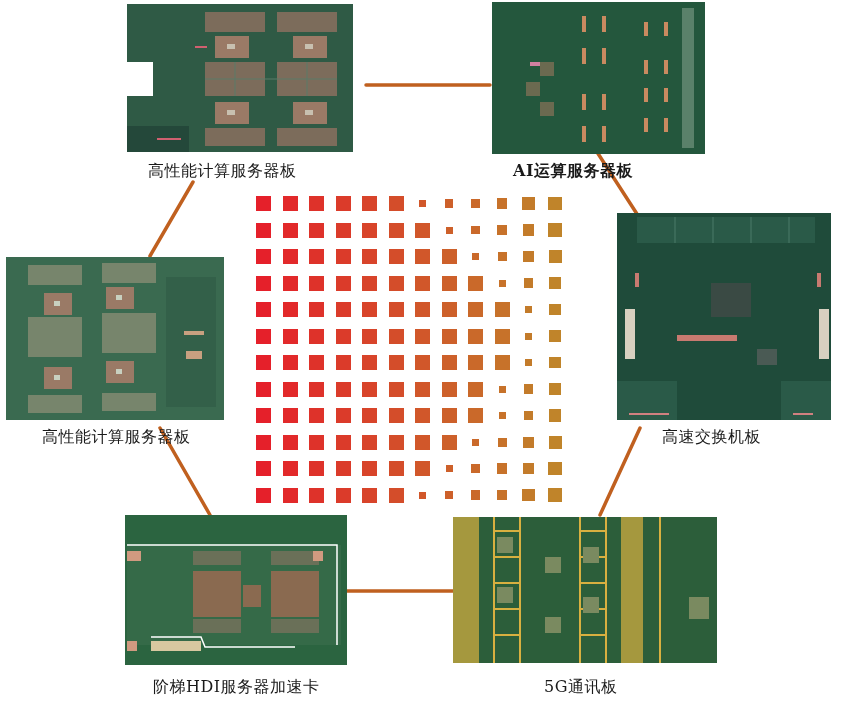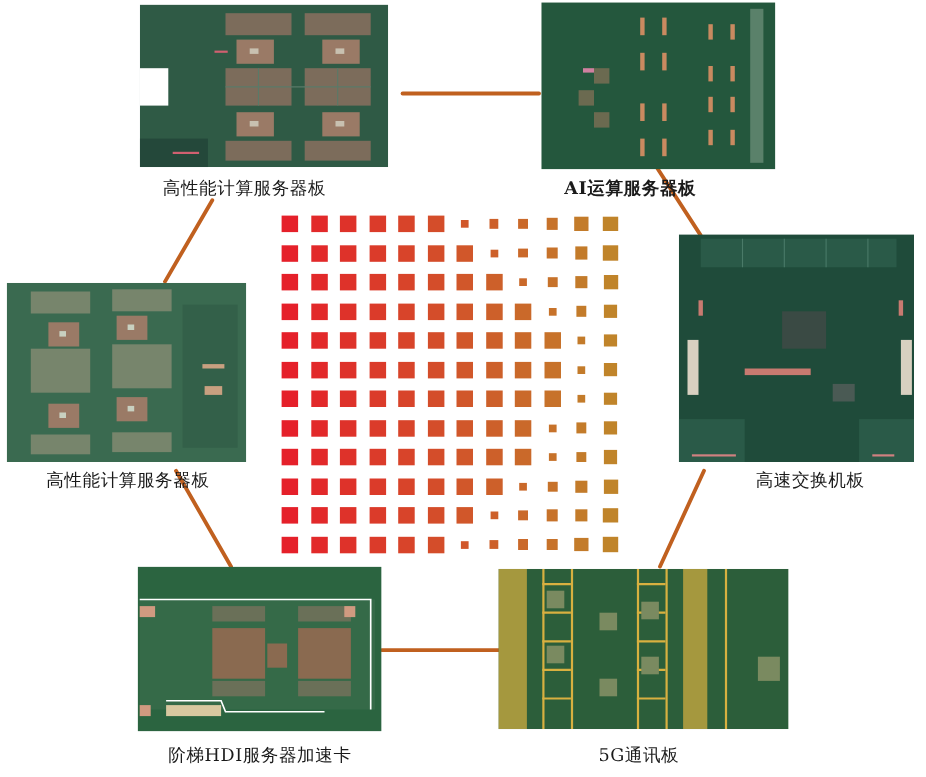--- a/index.html
+++ b/index.html
@@ -153,21 +153,21 @@
         <circle cx="44" cy="180" r="5"></circle>
         <circle cx="180" cy="178" r="4"></circle>
         <circle cx="192" cy="178" r="4"></circle>
       </g>
     <rect x="0" y="168" width="60" height="39" fill="#2a5a48"></rect>
     <rect x="164" y="168" width="50" height="39" fill="#2a5a48"></rect>
     <rect x="12" y="200" width="40" height="2" fill="#d08080"></rect>
     <rect x="176" y="200" width="20" height="2" fill="#d08080"></rect>
   </svg>
 </div>
-<div class="label" style="left:687px;top:427px;">高速交换机板</div>
+<div class="label" style="left:662px;top:427px;">高速交换机板</div>
 
 <div class="board" style="left:125px;top:515px;width:222px;height:150px;">
   <svg viewBox="0 0 222 150" preserveAspectRatio="none">
     <rect x="0" y="0" width="222" height="150" fill="#2b6440"></rect>
     <rect x="2" y="30" width="214" height="100" fill="#356a48"></rect>
     <g stroke="#ffffff" stroke-width="1.5" fill="none">
       <path d="M2 30 H212 V130"></path>
       <path d="M26 122 H76 L80 132 H170"></path>
     </g>
     <g fill="#8a6a50">

